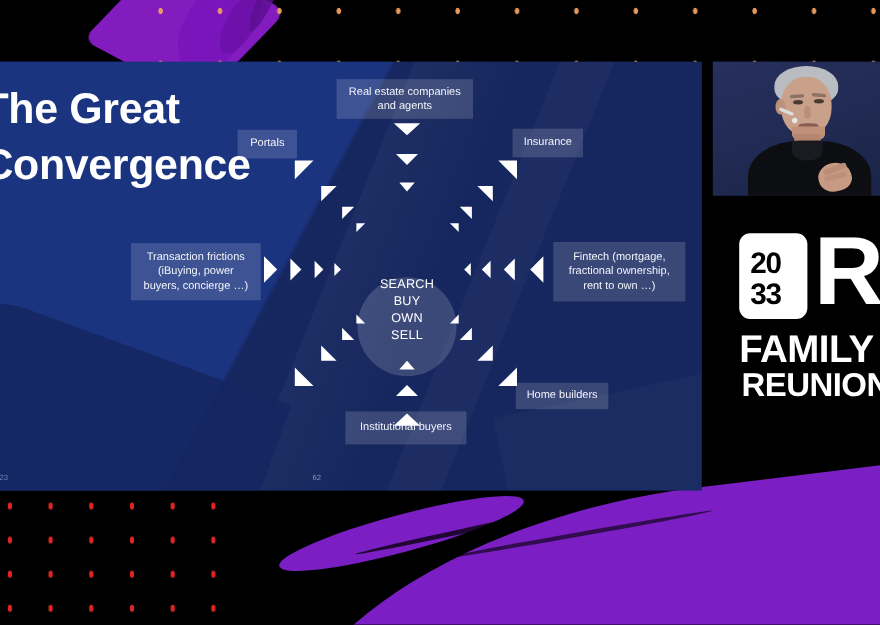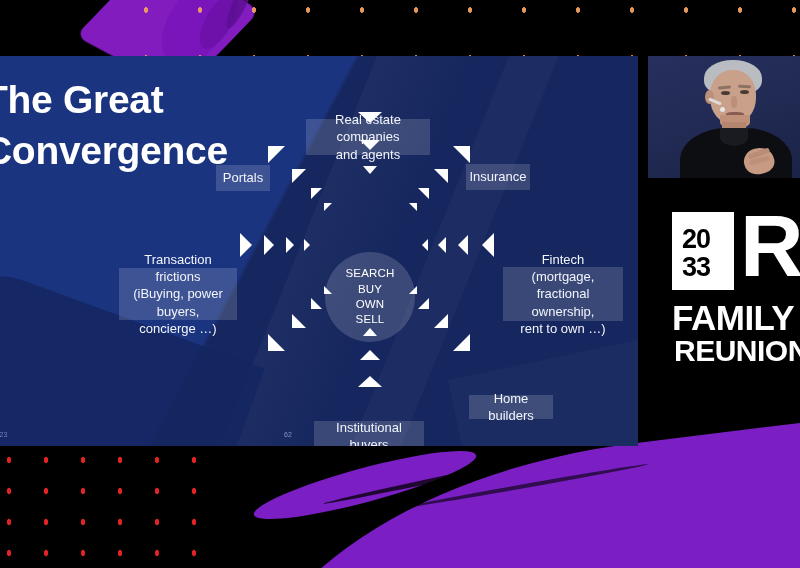--- a/index.html
+++ b/index.html
@@ -149,38 +149,38 @@
   }
 
   
   #hub {
     position: absolute;
     left: 325px; top: 196px;
     width: 90px; height: 90px;
     border-radius: 50%;
     background: rgba(255,255,255,.16);
     display: flex; flex-direction: column;
-    align-items: center; justify-content: center;
+    align-items: center; justify-content: flex-start;
     color: #fff; font-size: 11.5px; line-height: 1.33;
     text-align: center;
     letter-spacing: .2px;
   }
 
   
   .nlabel {
     position: absolute;
     background: rgba(255,255,255,.155);
     color: #f2f5fb;
-    font-size: 13px;
+    font-size: 10px;
     line-height: 1.33;
     text-align: center;
     padding: 6px 9px;
     box-sizing: border-box;
     white-space: pre-line;
-    display: flex; align-items: center; justify-content: center; margin-top: 47px;
+    display: flex; align-items: center; justify-content: center;
   }
 
   
   .tri { position: absolute; width: 0; height: 0; }
   .tri.down  { border-left: 9px solid transparent; border-right: 9px solid transparent; border-top: 9px solid #ffffff; }
   .tri.up    { border-left: 9px solid transparent; border-right: 9px solid transparent; border-bottom: 9px solid #ffffff; }
   .tri.left  { border-top: 9px solid transparent; border-bottom: 9px solid transparent; border-right: 9px solid #ffffff; }
   .tri.right { border-top: 9px solid transparent; border-bottom: 9px solid transparent; border-left: 9px solid #ffffff; }
   .tri.dr    { border-top: 13px solid #ffffff; border-right: 13px solid transparent; }
   .tri.dl    { border-top: 13px solid #ffffff; border-left: 13px solid transparent; }
@@ -233,21 +233,21 @@
 
   
   #logo {
     position: absolute;
     left: 672px; top: 212px;
     width: 128px; height: 168px;
   }
   .logo-badge {
     position: absolute; left: 0px; top: 0px;
     width: 62px; height: 78px;
-    background: #ffffff; border-radius: 0;
+    background: #ffffff; border-radius: 10px;
     color: #000; font-weight: bold;
   }
   .logo-badge .ln {
     position: absolute; left: 10px;
     font-size: 27px; letter-spacing: -1px; line-height: 1;
   }
   .logo-badge .ln1 { top: 14px; }
   .logo-badge .ln2 { top: 42px; }
   .logo-r {
     position: absolute; left: 68px; top: 0px;

